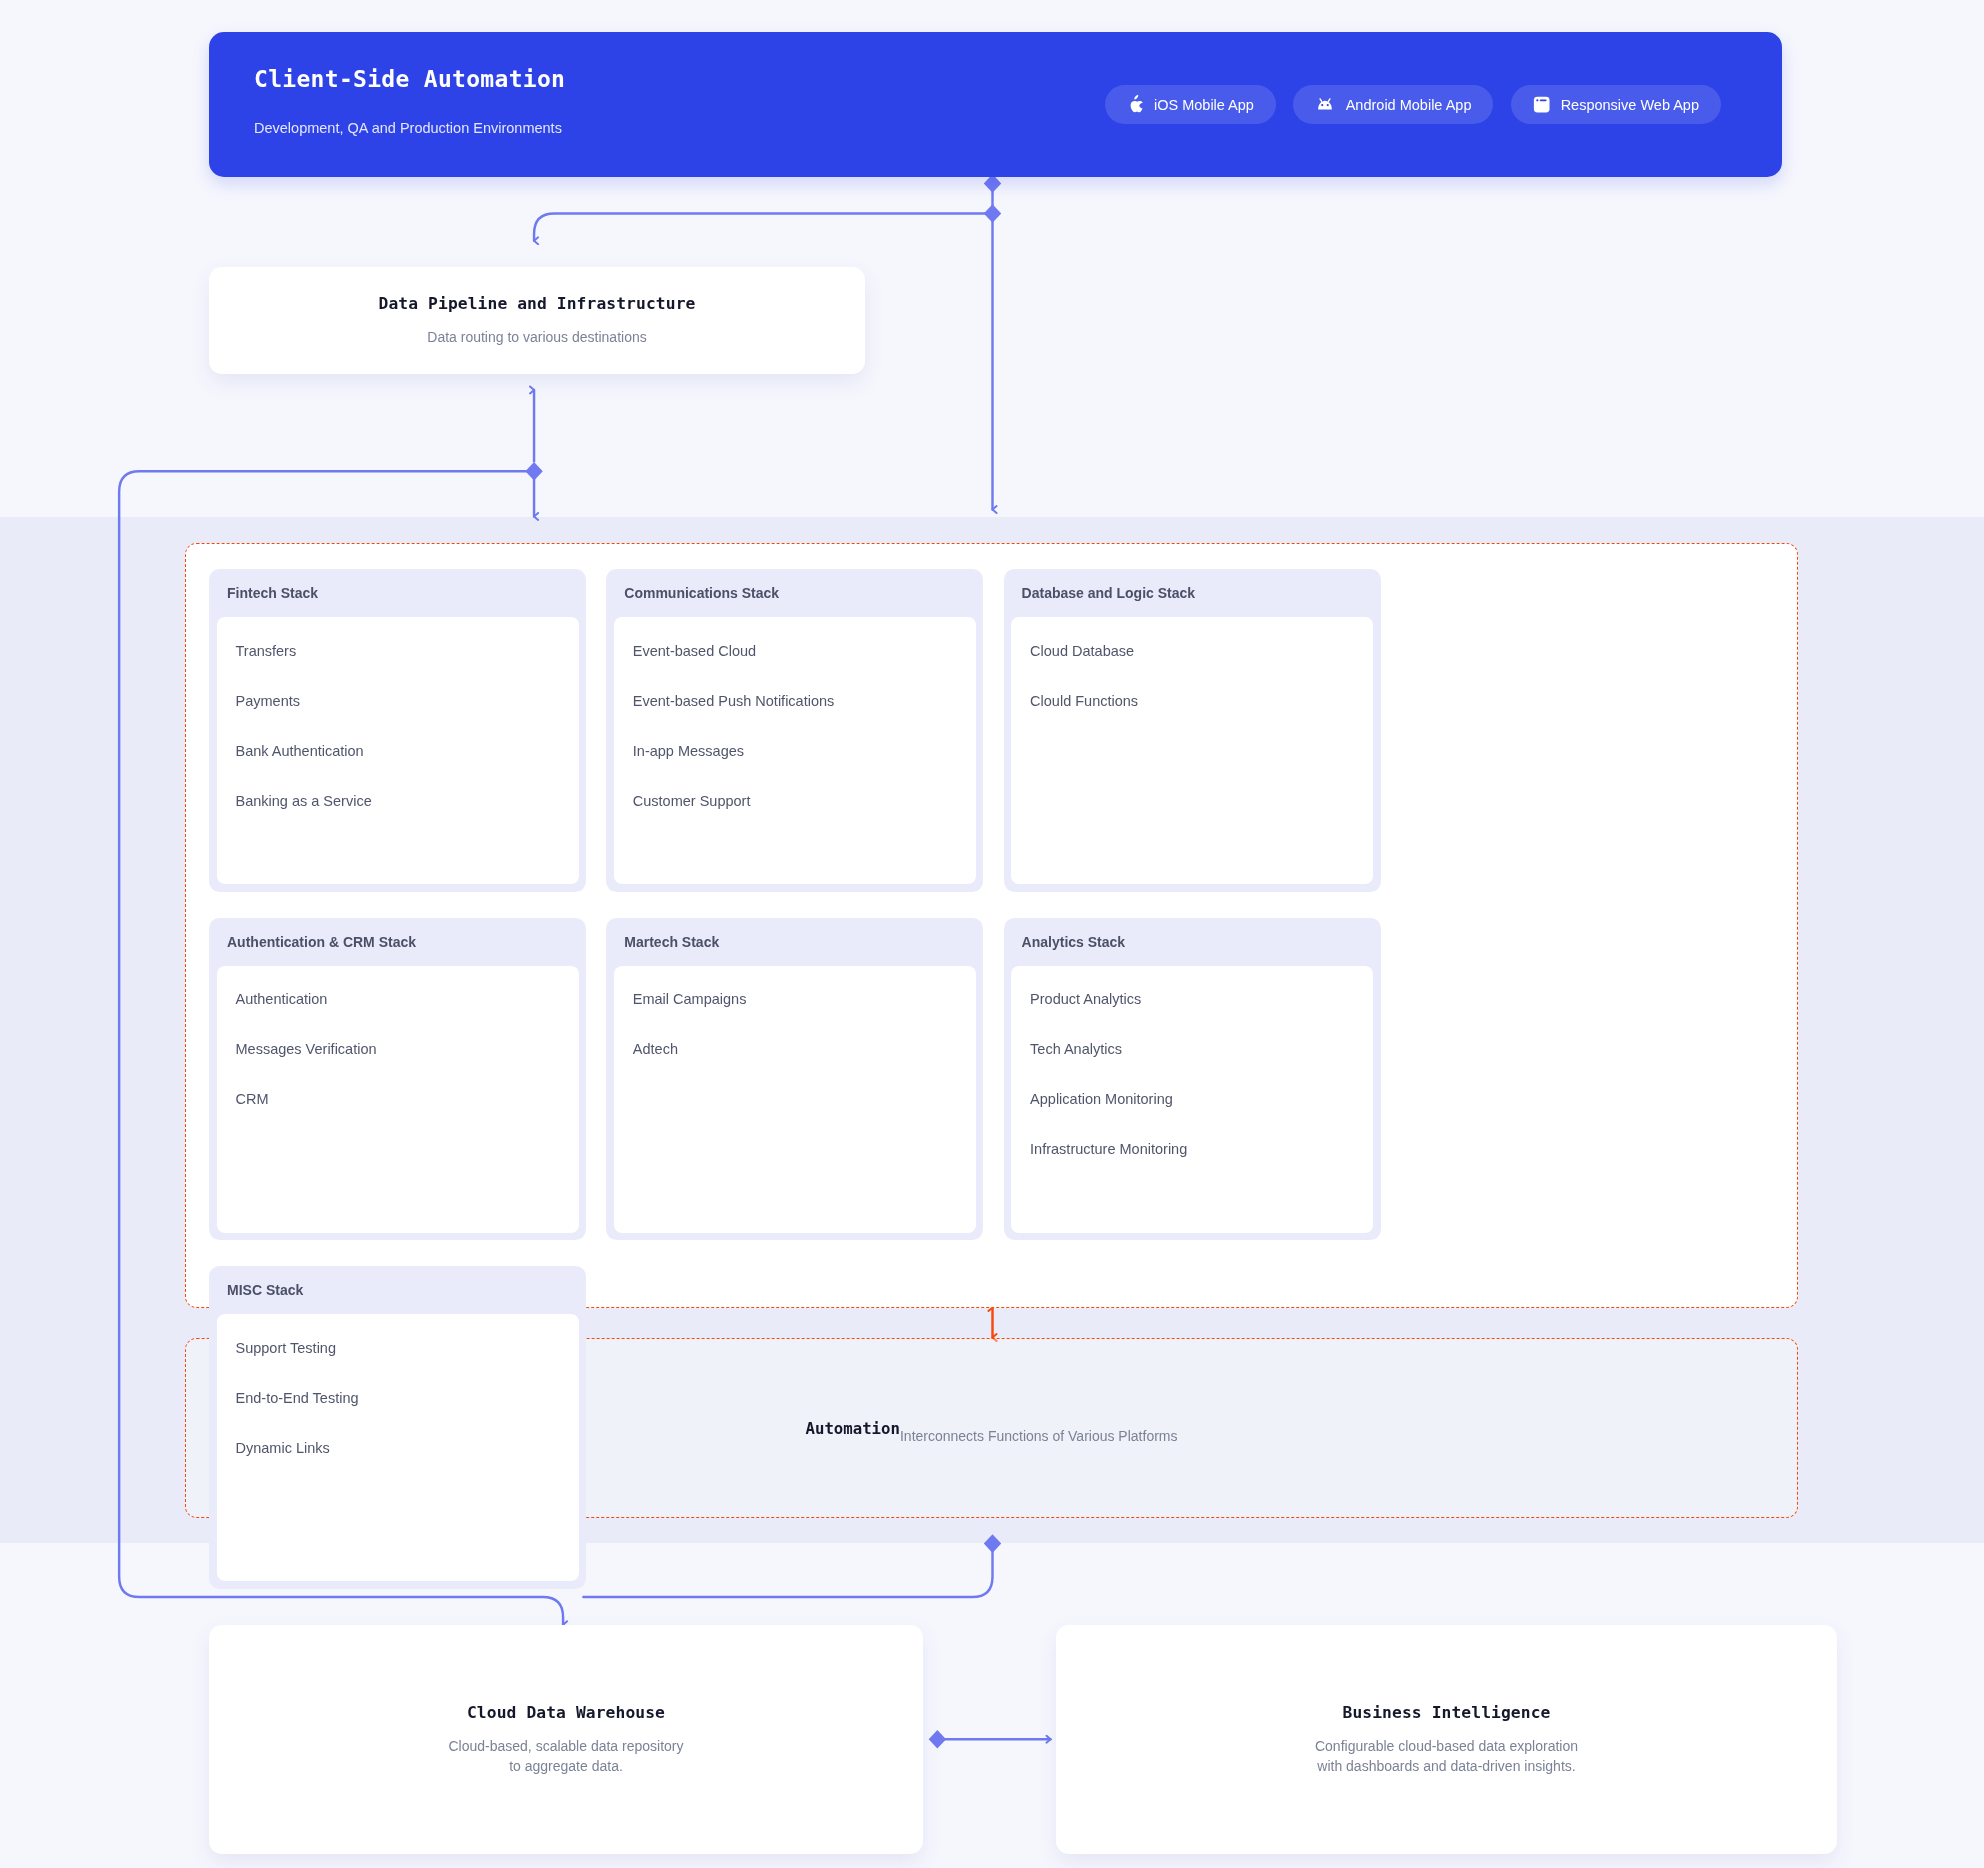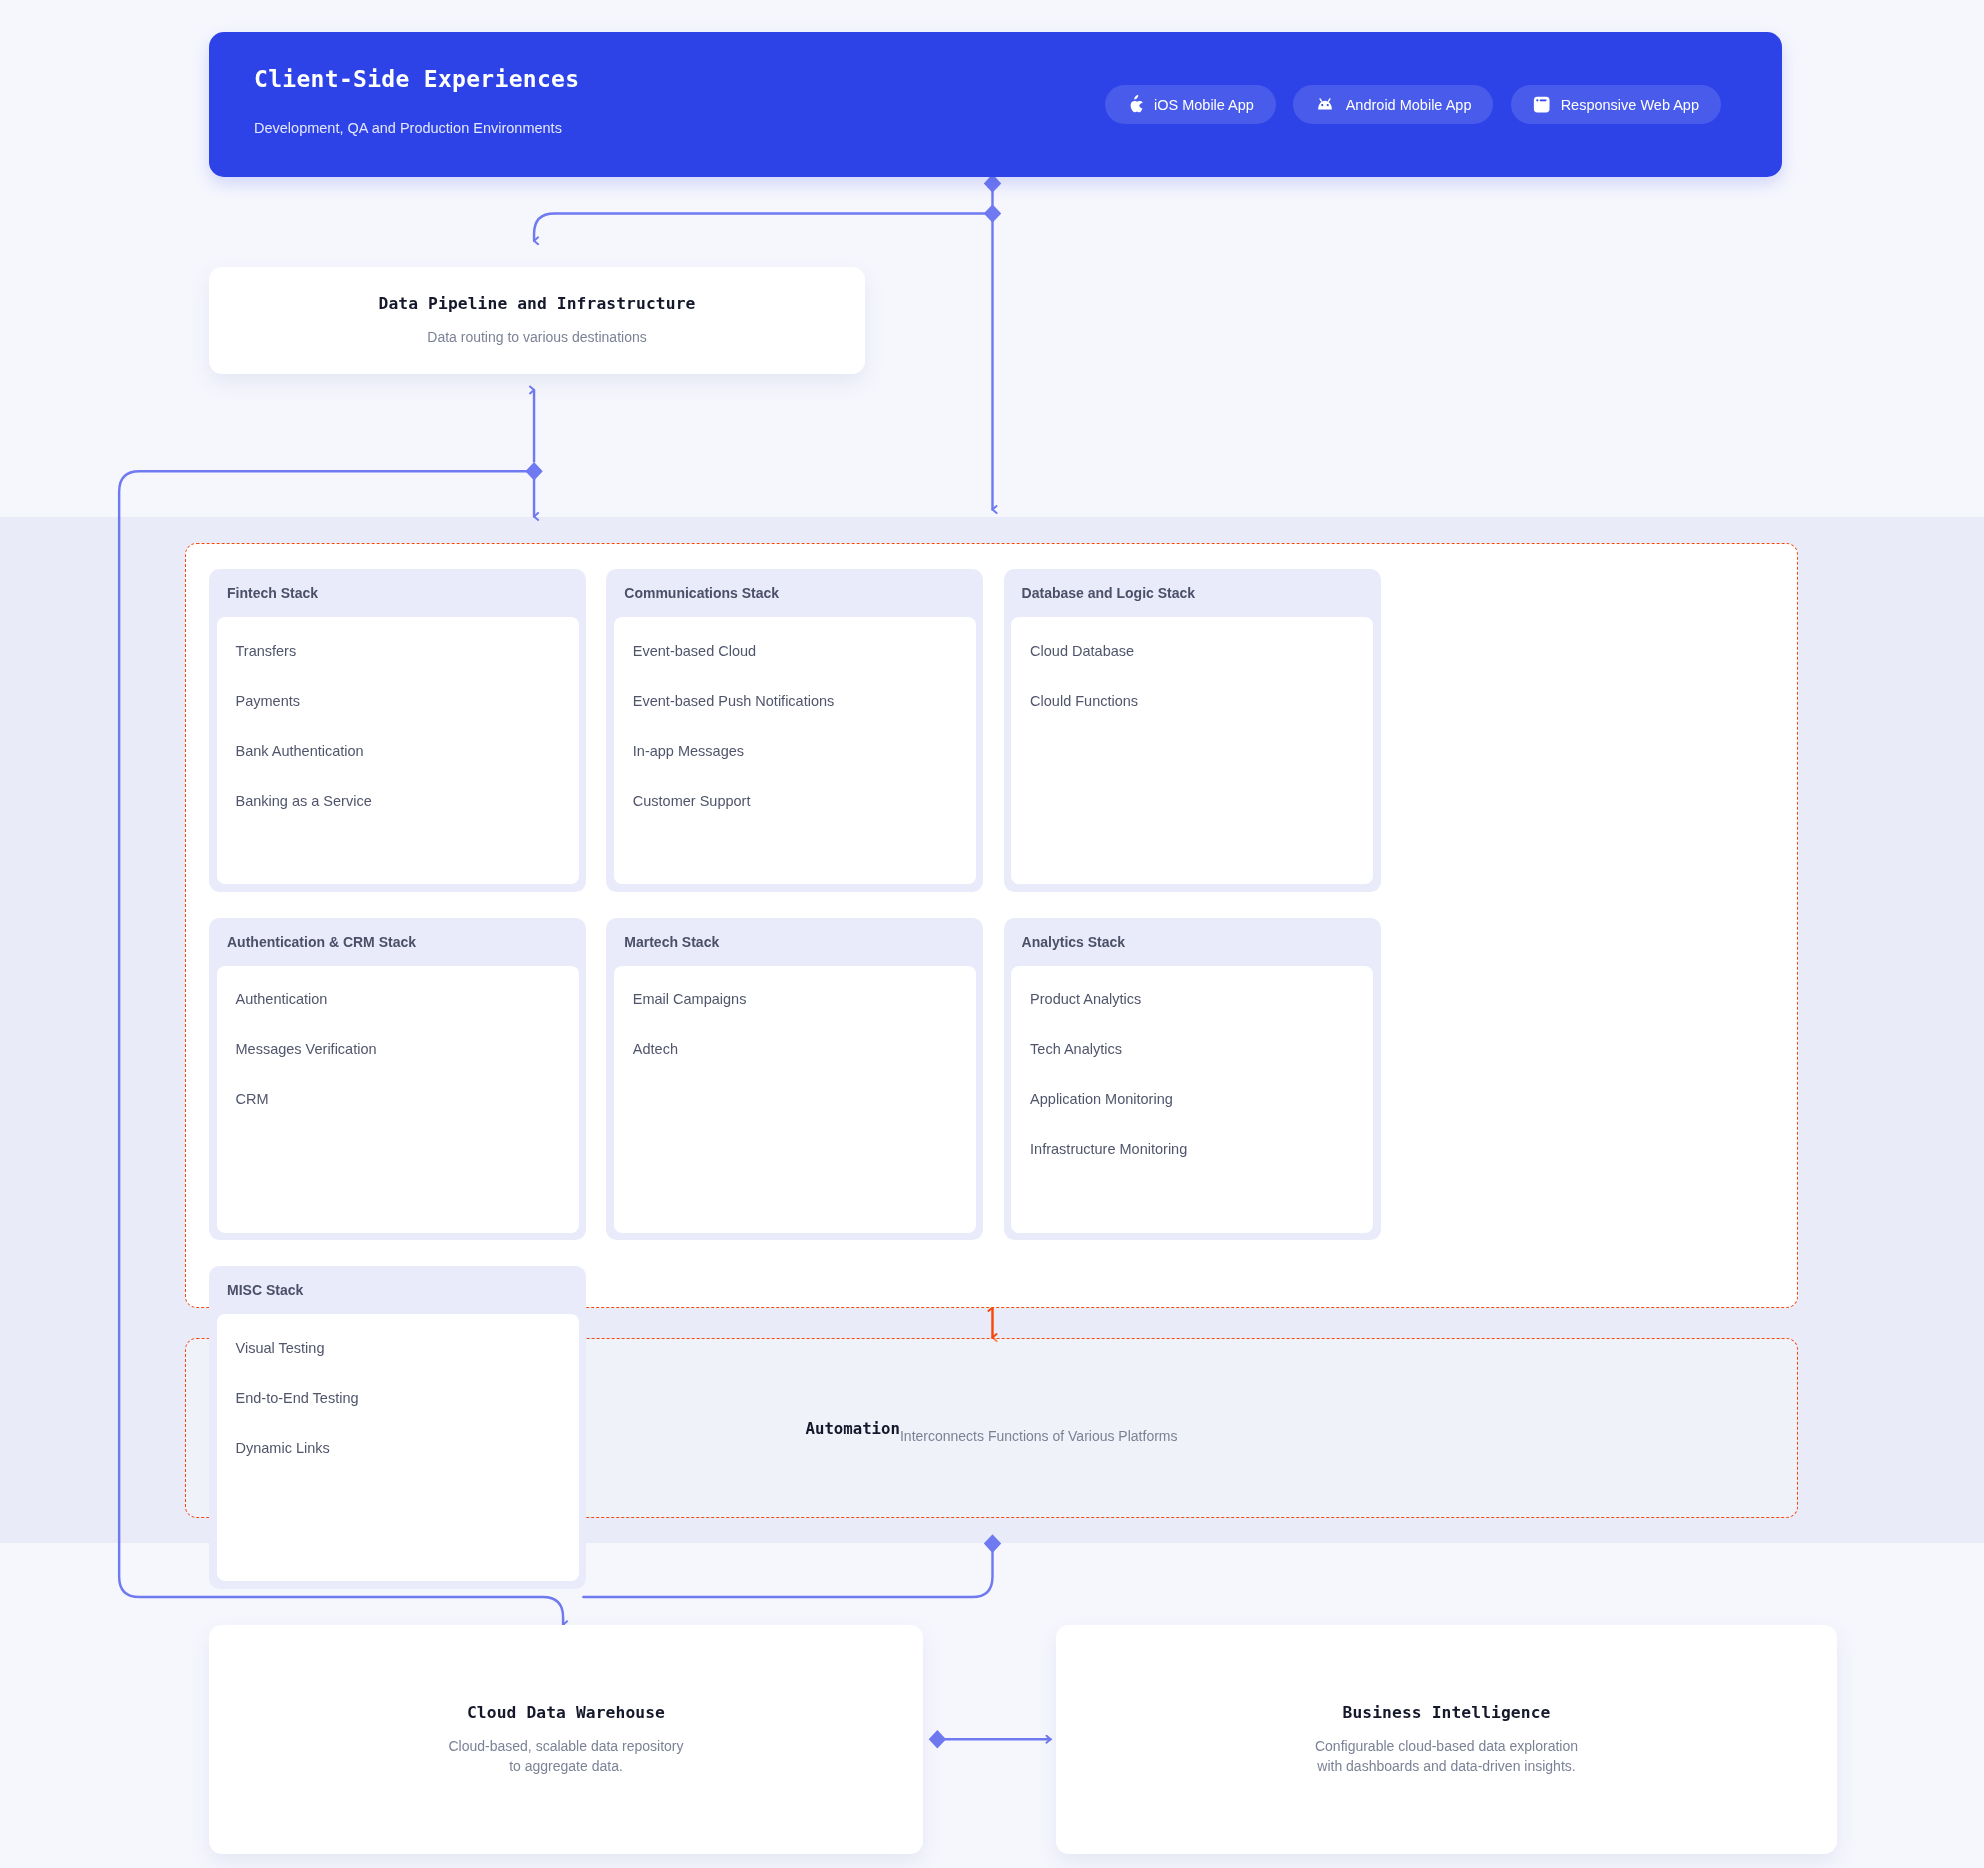--- a/index.html
+++ b/index.html
@@ -243,21 +243,21 @@
       <path d="M1710,300 l15,16 l-15,16 l-15,-16 z"></path>
       <path d="M1710,352 l15,16 l-15,16 l-15,-16 z"></path>
       <path d="M920,796 l15,16 l-15,16 l-15,-16 z"></path>
       <path d="M1710,2644 l15,16 l-15,16 l-15,-16 z"></path>
       <path d="M1615,2981 l15,16 l-15,16 l-15,-16 z"></path>
     </g>
   </svg>
 
   <div id="header">
     <div id="header-titles">
-      <div id="header-title">Client-Side Experiences</div>
+      <div id="header-title">Client-Side Automation</div>
       <div id="header-subtitle">Development, QA and Production Environments</div>
     </div>
 
     <div id="header-badges">
 
       <div class="badge">
         <span class="badge-icon">
           <svg width="16.3" height="18.6" viewBox="0 0 28 32" aria-hidden="true">
             <path fill="#ffffff" d="M19.3 0.2c0.2 1.9-0.6 3.8-1.8 5.1-1.2 1.4-3.1 2.5-5 2.3-0.2-1.9 0.7-3.8 1.9-5.1C15.6 1.2 17.6 0.1 19.3 0.2z"></path>
             <path fill="#ffffff" d="M26.6 23.2c-0.5 1.3-0.8 1.9-1.5 3-1 1.6-2.4 3.6-4.1 3.6-1.5 0-2-1-4-1-2.1 0-2.6 1-4.1 1-1.7 0-3-1.8-4.1-3.4-3-4.6-3.3-10-1.5-12.9 1.3-2 3.4-3.2 5.4-3.2 2 0 3.2 1.1 4.9 1.1 1.6 0 2.6-1.1 4.9-1.1 1.7 0 3.6 1 4.9 2.7C18.8 16.3 19.5 21.5 26.6 23.2z"></path>
@@ -353,21 +353,21 @@
         <div class="stack-item">Product Analytics</div>
         <div class="stack-item">Tech Analytics</div>
         <div class="stack-item">Application Monitoring</div>
         <div class="stack-item">Infrastructure Monitoring</div>
       </div>
     </div>
 
     <div class="stack">
       <div class="stack-head">MISC Stack</div>
       <div class="stack-body">
-        <div class="stack-item">Visual Testing</div>
+        <div class="stack-item">Support Testing</div>
         <div class="stack-item">End-to-End Testing</div>
         <div class="stack-item">Dynamic Links</div>
       </div>
     </div>
 
   </div>
 
   <div class="dashed" id="dash-automation">
     <div id="automation-title">Automation</div>
     <div id="automation-sub">Interconnects Functions of Various Platforms</div>

